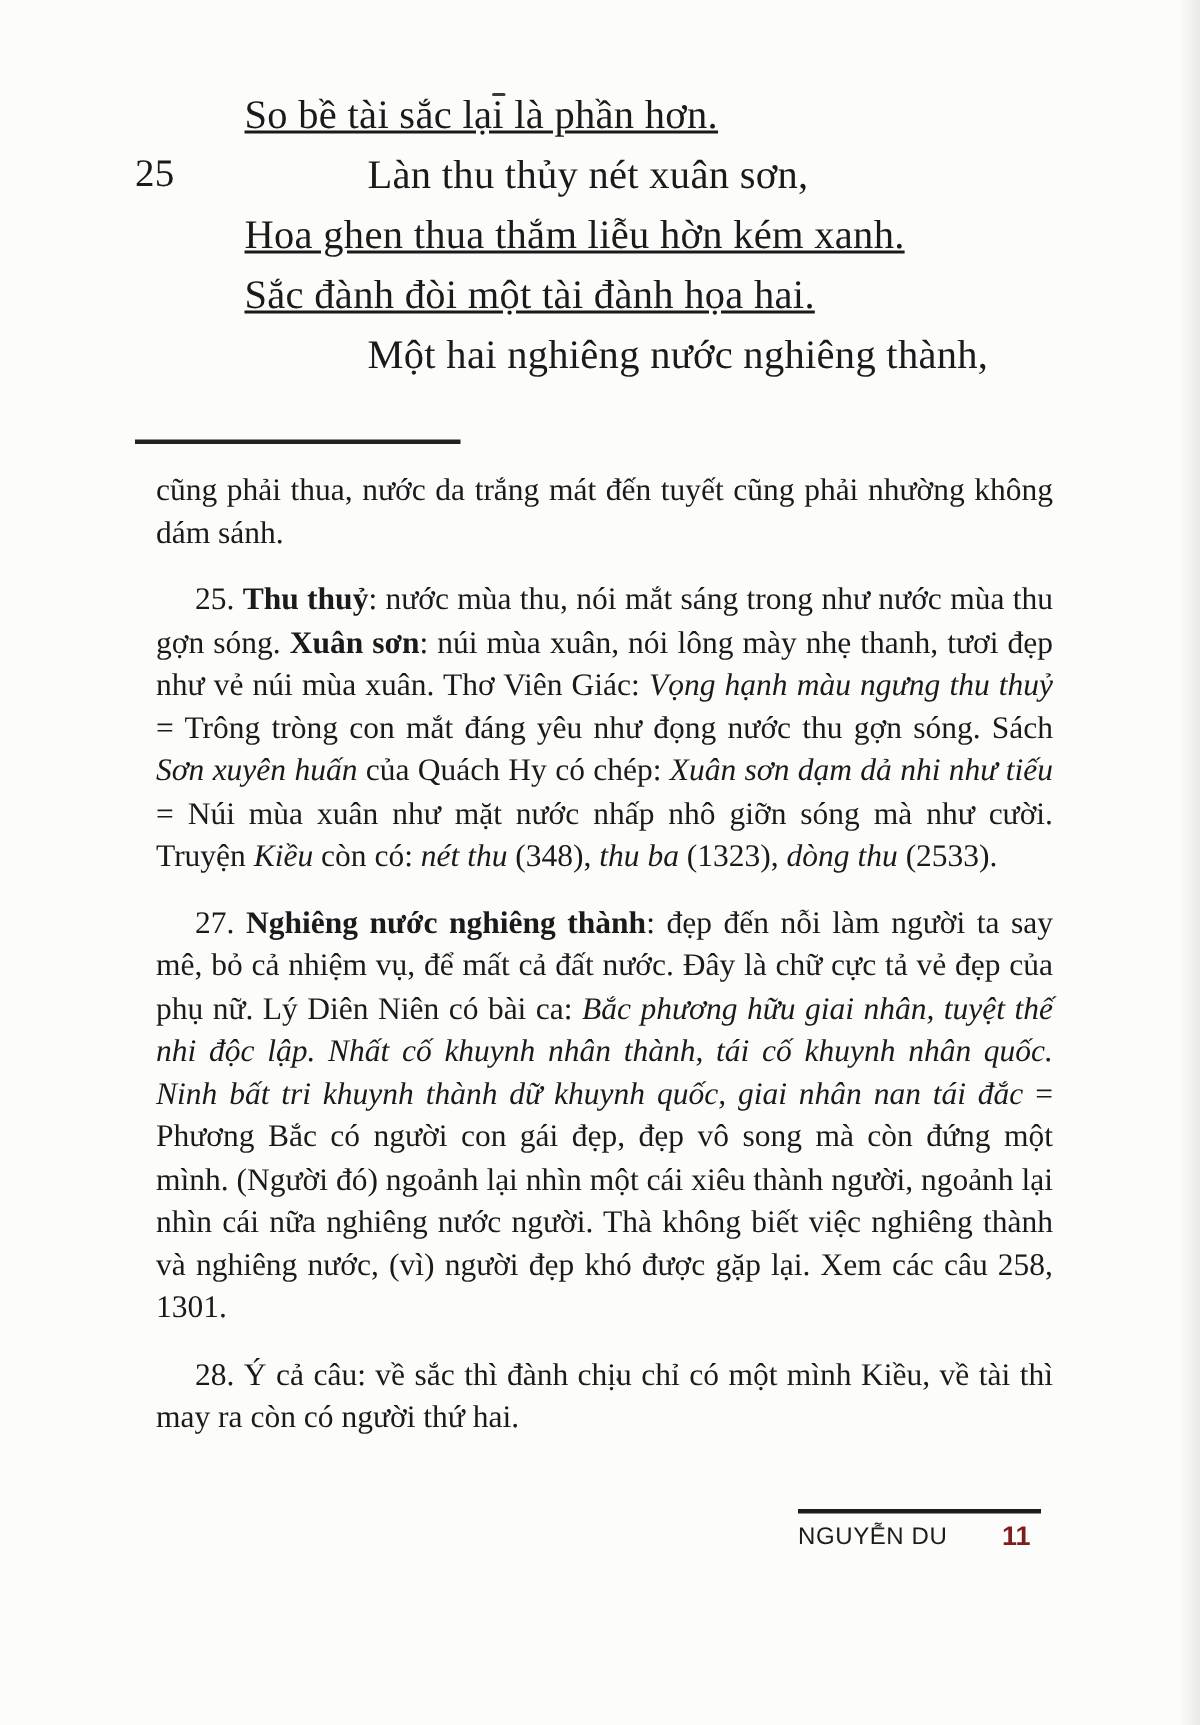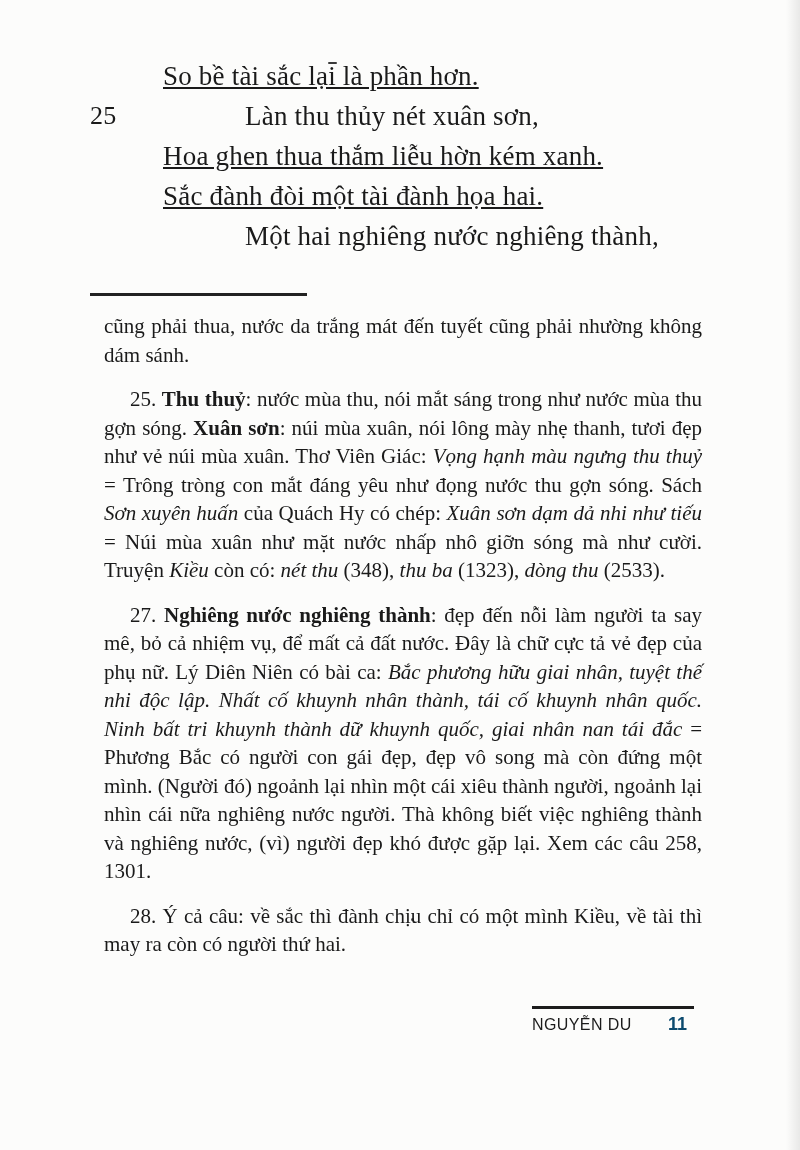--- a/index.html
+++ b/index.html
@@ -94,21 +94,21 @@
   }
   .author {
     font-size: 16px;
     letter-spacing: 0.4px;
     color: #1c1c1c;
   }
   .pageno {
     font-size: 18px;
     font-weight: bold;
     margin-right: 7px;
-    color: #0c4a6e;
+    color: #7f1d1d;
   }
   
   .artifact-dash {
     position: absolute;
     left: 328px; top: 62px;
     width: 9px; height: 2px;
     background: #3a3a3a;
     border-radius: 1px;
   }
   .artifact-dot {

